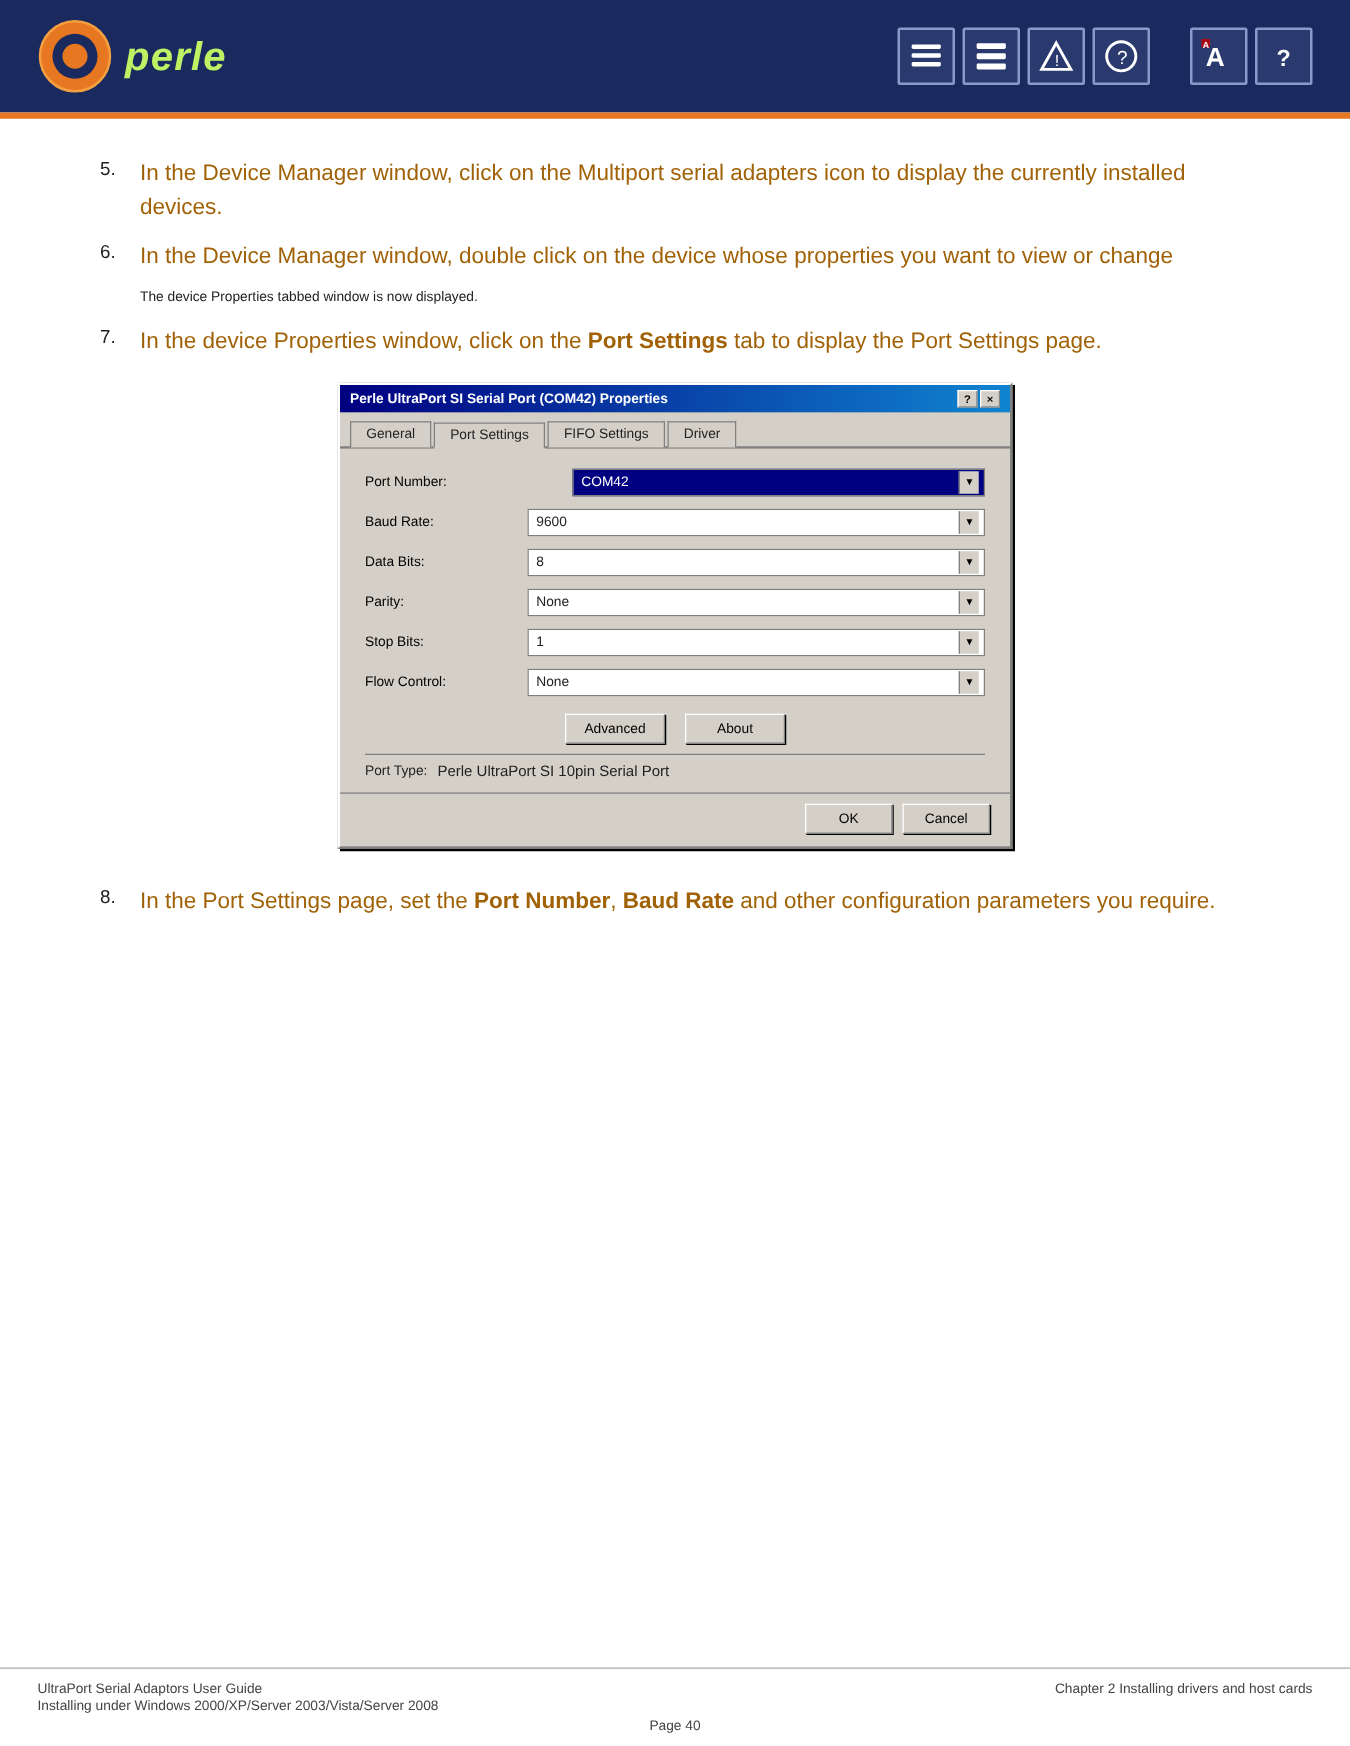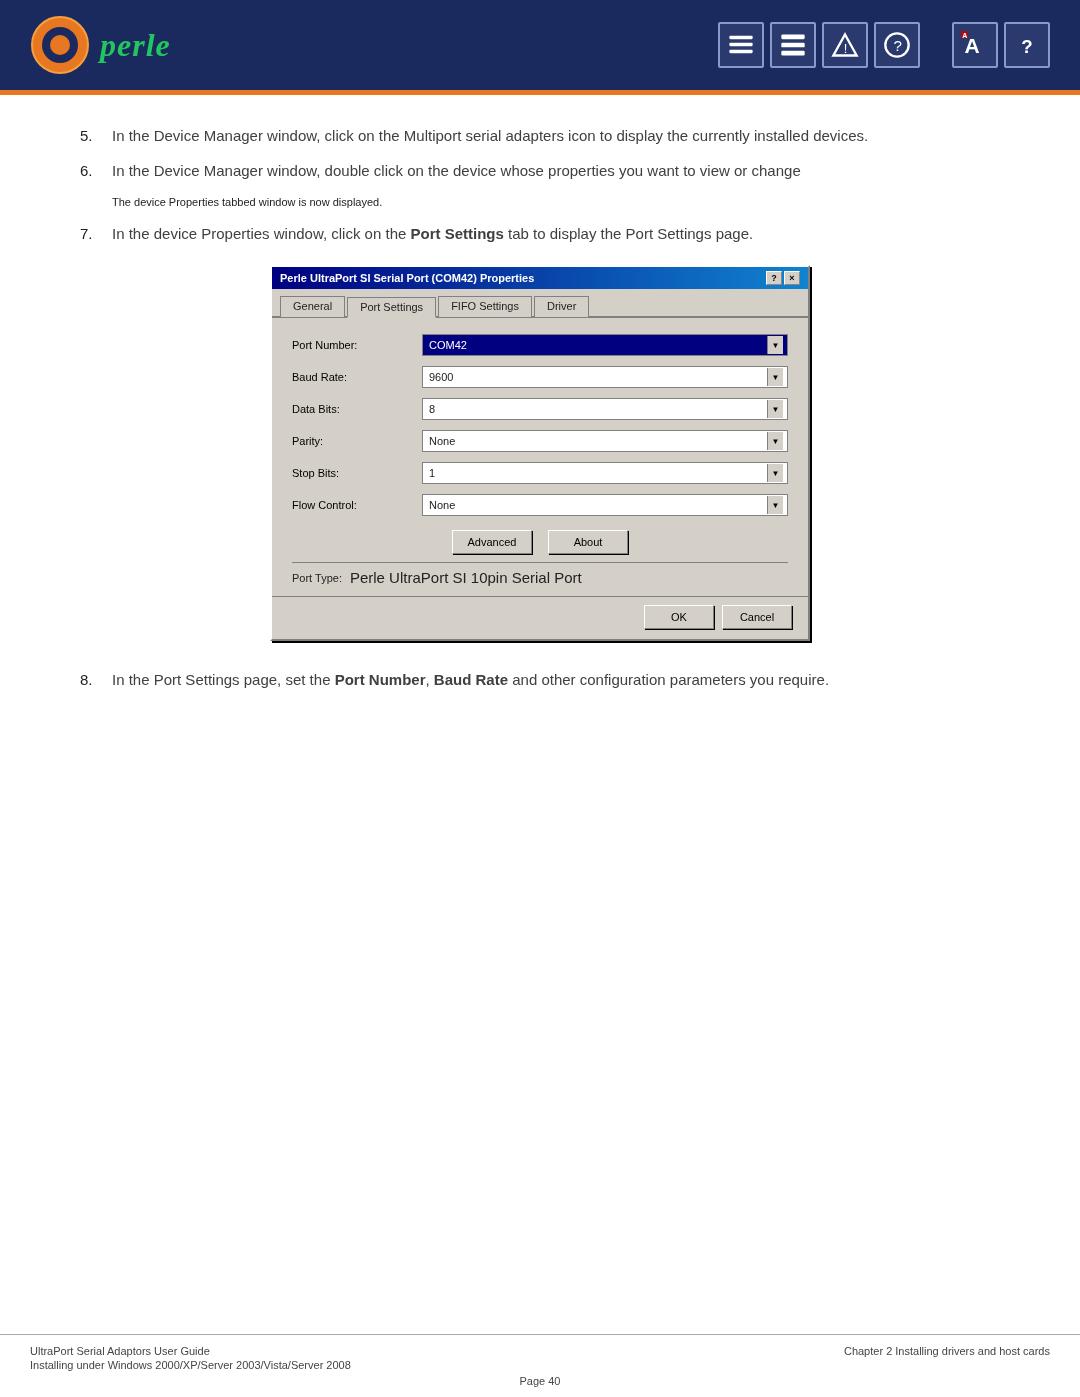--- a/index.html
+++ b/index.html
@@ -26,26 +26,25 @@
     .header-logo {
       display: flex;
       align-items: center;
       gap: 10px;
     }
     .logo-icon {
       width: 60px;
       height: 60px;
     }
     .logo-text {
-      color: #22c55e;
+      color: #bef264;
       font-size: 32px;
       font-style: italic;
       font-weight: bold;
       letter-spacing: 1px;
-      font-family: Liberation Serif, serif;
     }
     .header-icons {
       display: flex;
       align-items: center;
       gap: 6px;
     }
     .header-icon-btn {
       width: 46px;
       height: 46px;
       border: 2px solid #8899cc;
@@ -83,22 +82,22 @@
       display: flex;
       gap: 8px;
       margin-bottom: 12px;
       line-height: 1.5;
     }
     .step-number {
       min-width: 24px;
       font-size: 15px;
     }
     .step-text {
-      font-size: 15px;
-      color: #404040;
+      font-size: 18px;
+      color: #a16207;
     }
     .step-sub {
       padding-left: 32px;
       margin-bottom: 12px;
       font-size: 11px;
       color: #222;
       line-height: 1.5;
     }
     .bold { font-weight: bold; }
 
@@ -203,20 +202,21 @@
       font-size: 11px;
       padding: 1px 4px;
       display: flex;
       align-items: center;
       justify-content: space-between;
       position: relative;
     }
     .win-select.highlighted {
       background: #000080;
       color: white;
+      margin-left: 36px;
     }
     .win-select-arrow {
       width: 16px;
       height: 100%;
       background: #d4d0c8;
       border-left: 1px solid #808080;
       display: flex;
       align-items: center;
       justify-content: center;
       font-size: 8px;
@@ -255,21 +255,21 @@
       gap: 8px;
       font-size: 11px;
       margin-top: 4px;
       padding-top: 6px;
       border-top: 1px solid #808080;
     }
     .win-port-type-label {
       font-weight: normal;
     }
     .win-port-type-value {
-      font-size: 15px;
+      font-size: 12px;
     }
 
     
     .win-dialog-bottom {
       background: #d4d0c8;
       padding: 8px 16px 10px 16px;
       display: flex;
       justify-content: flex-end;
       gap: 8px;
       border-top: 1px solid #808080;

